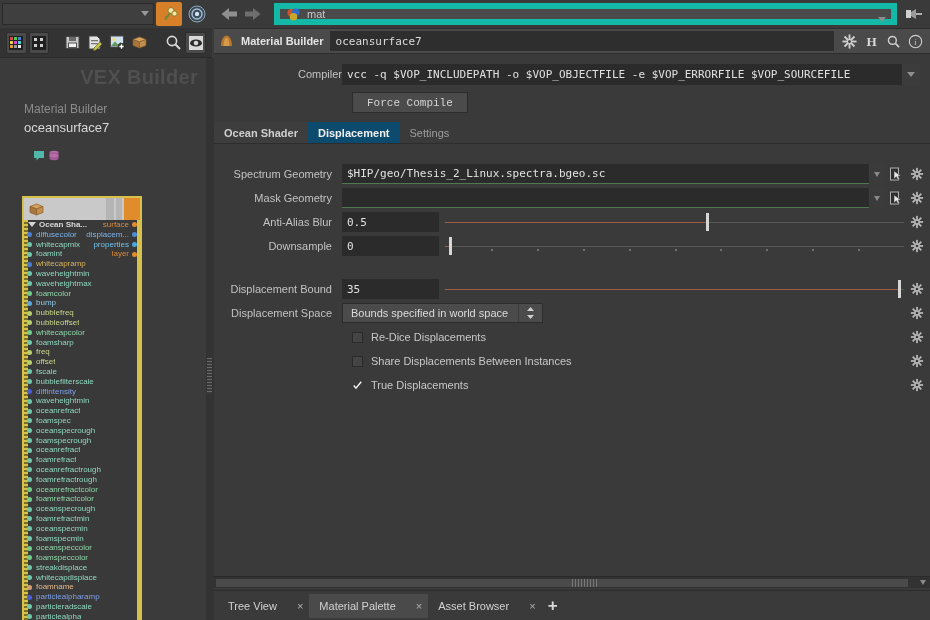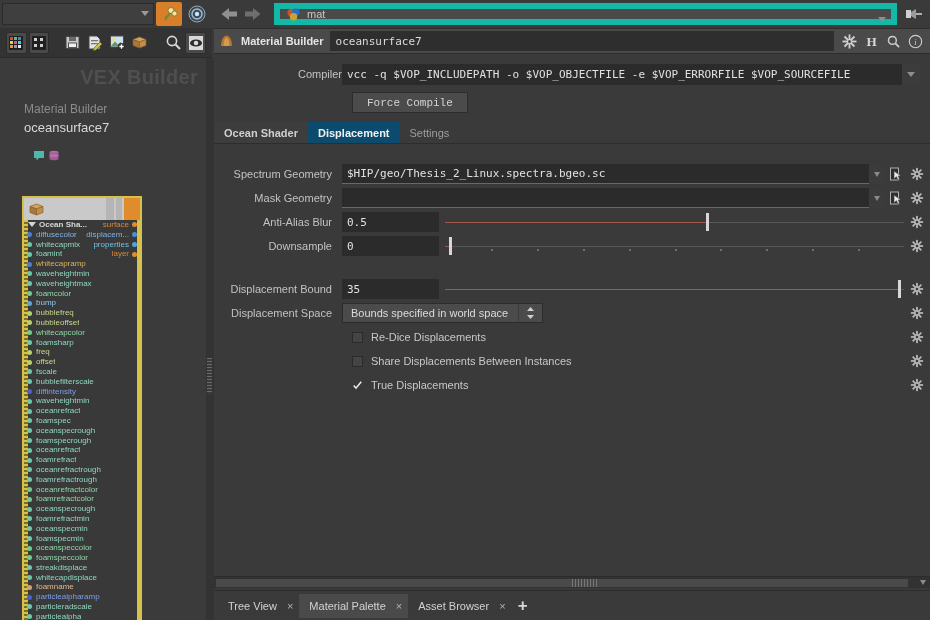--- a/index.html
+++ b/index.html
@@ -126,21 +126,21 @@
   
   #hscroll{position:absolute;left:0;bottom:32px;width:716px;height:12px;background:#323232;
      border-top:1px solid #2b2b2b;}
   #hscroll .thumb{position:absolute;left:2px;top:2px;height:8px;width:692px;background:#4a4a4a;}
   #hscroll .grip{position:absolute;left:358px;top:2px;width:26px;height:8px;
      background:repeating-linear-gradient(90deg,#777 0 1px,#4a4a4a 1px 3px);}
   #hscroll .rar{position:absolute;right:4px;top:3px;border-left:3.5px solid transparent;
      border-right:3.5px solid transparent;border-top:5px solid #8a8a8a;}
   #bottabs{position:absolute;left:0;bottom:0;width:716px;height:30px;background:#3a3a3a;
      display:flex;align-items:center;padding-left:4px;gap:0;border-top:1px solid #2d2d2d;}
-  .btab{height:24px;display:flex;align-items:center;padding:0 6px 0 10px;font-size:11px;color:#d2d2d2;gap:10px;}
+  .btab{height:24px;display:flex;align-items:center;padding:0 6px 0 10px;font-size:11px;color:#d2d2d2;gap:20px;}
   .btab.sel{background:#4a4a4a;}
   .btab .x{color:#b0b0b0;font-size:11px;}
   .plus{width:22px;height:22px;display:flex;align-items:center;justify-content:center;
      font-size:17px;color:#d8d8d8;font-weight:bold;}
 </style>
 </head>
 <body>
 
 <div id="app">
 

